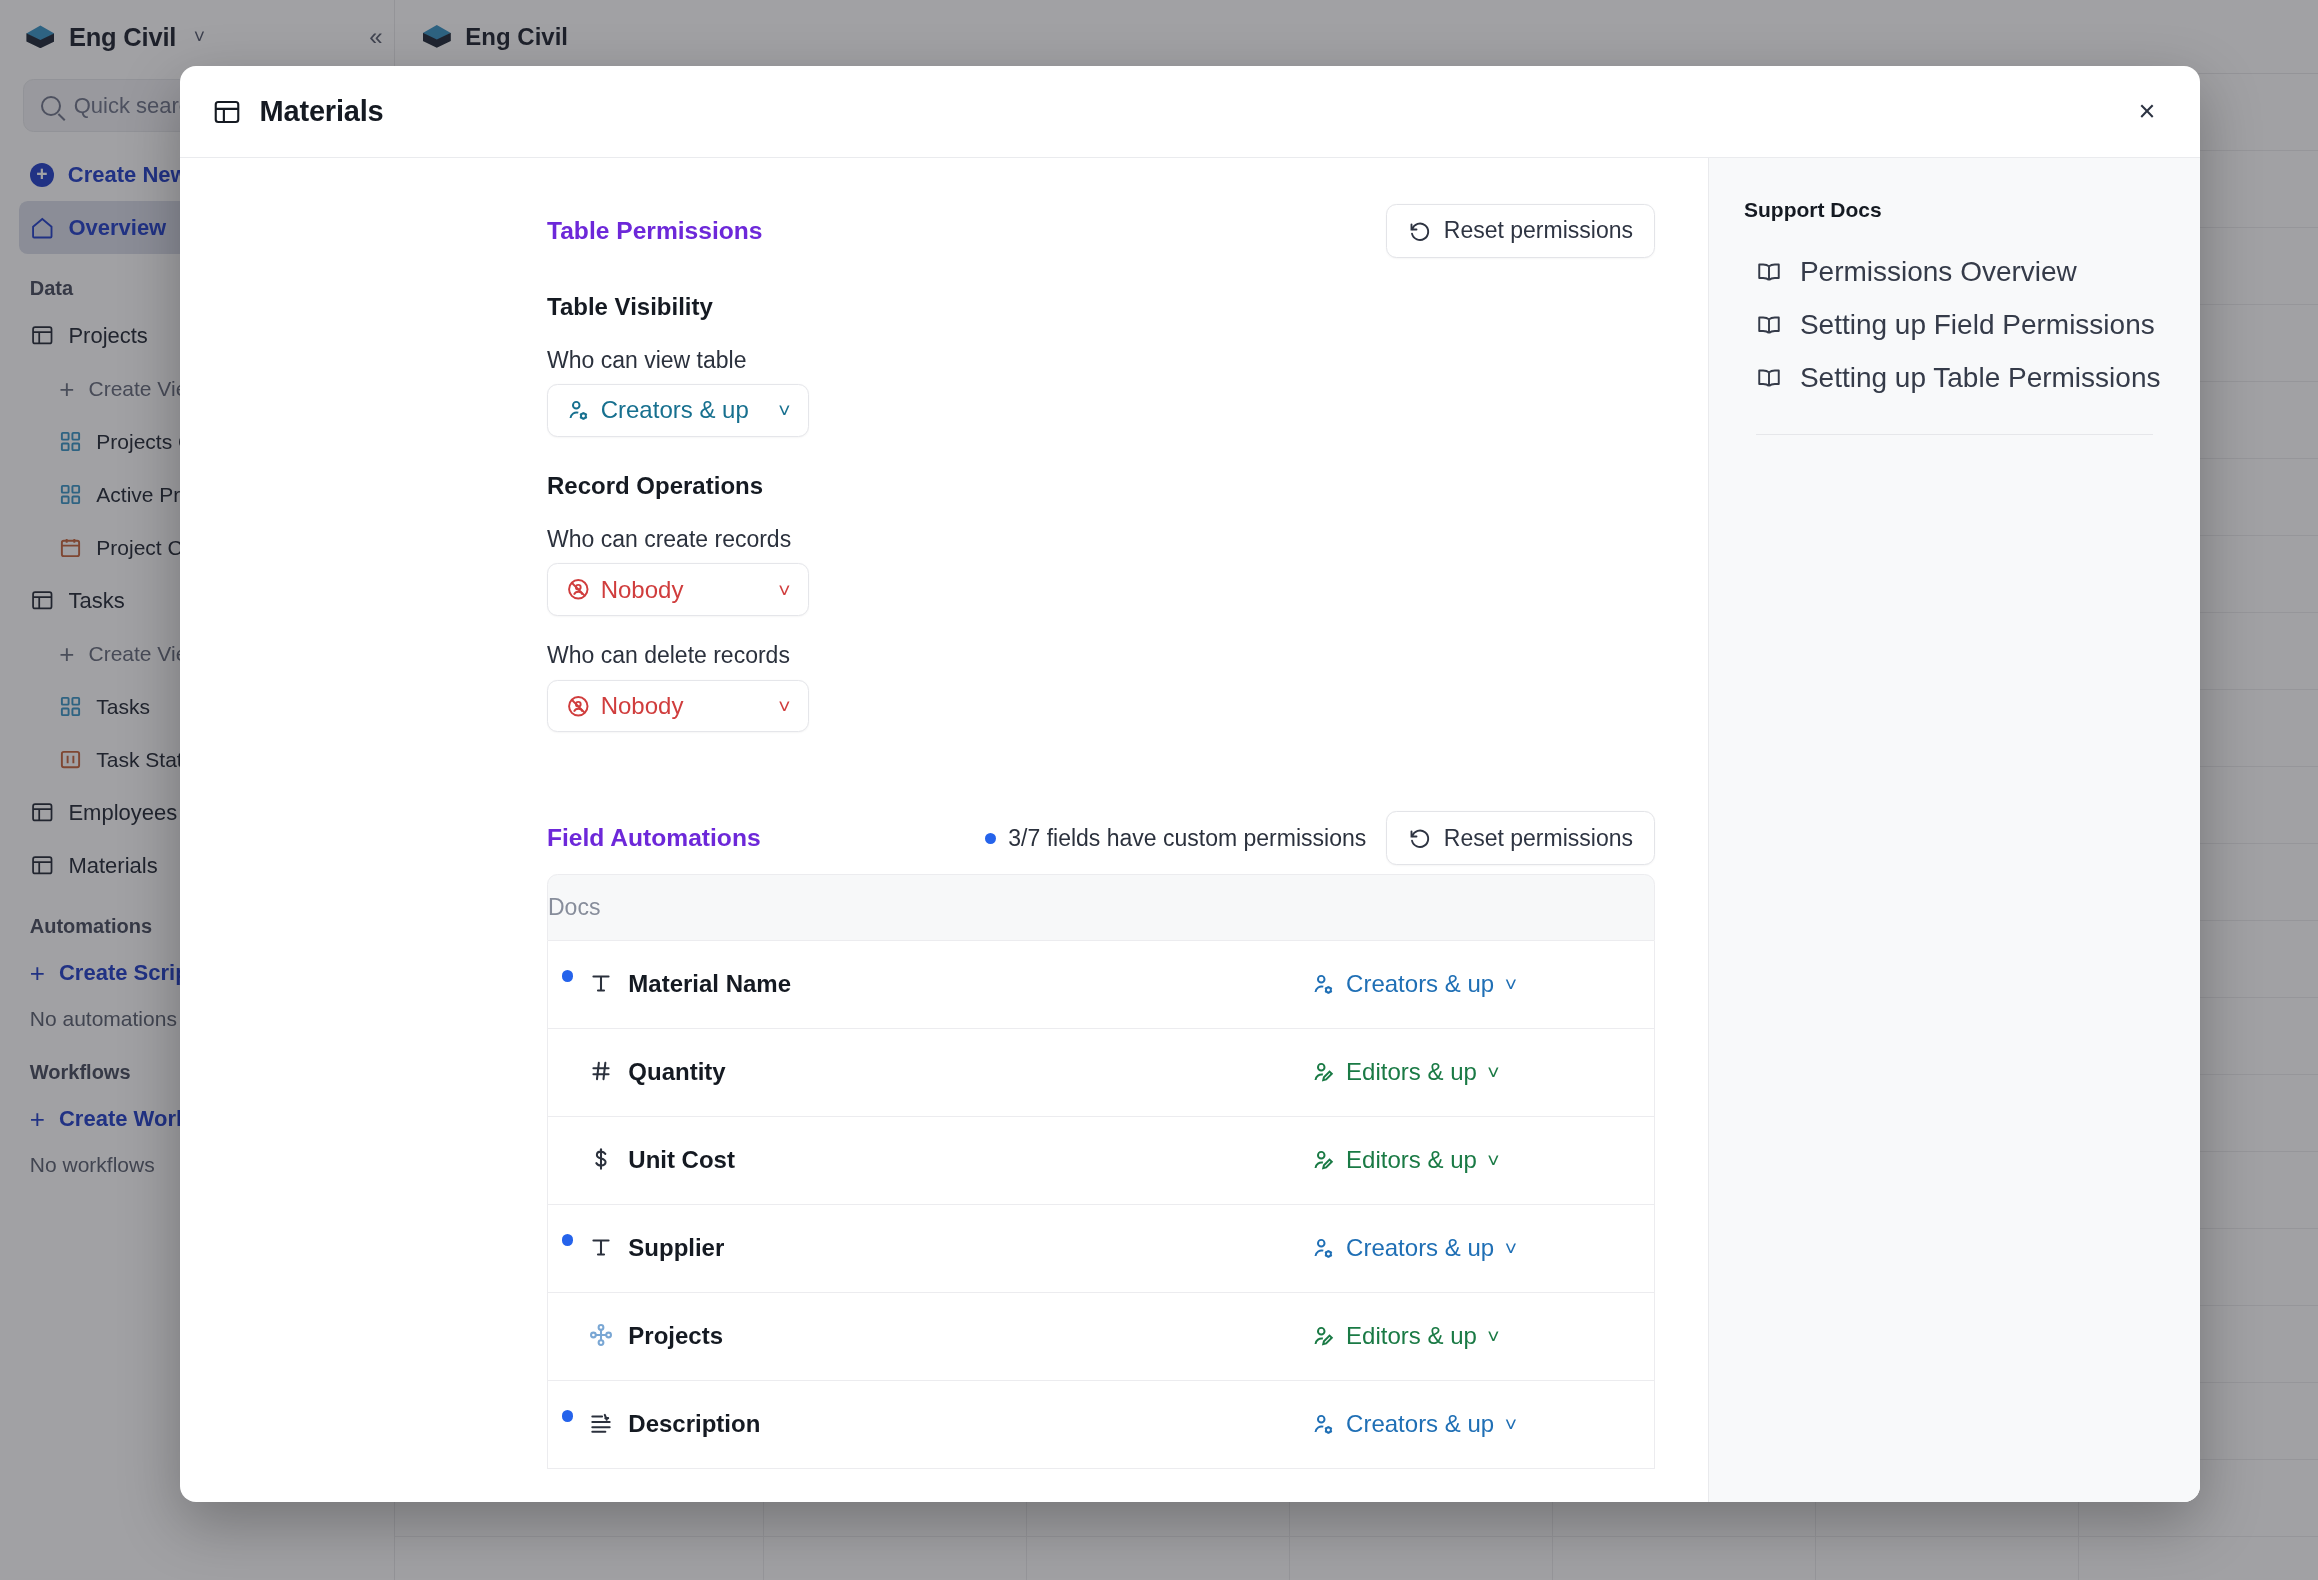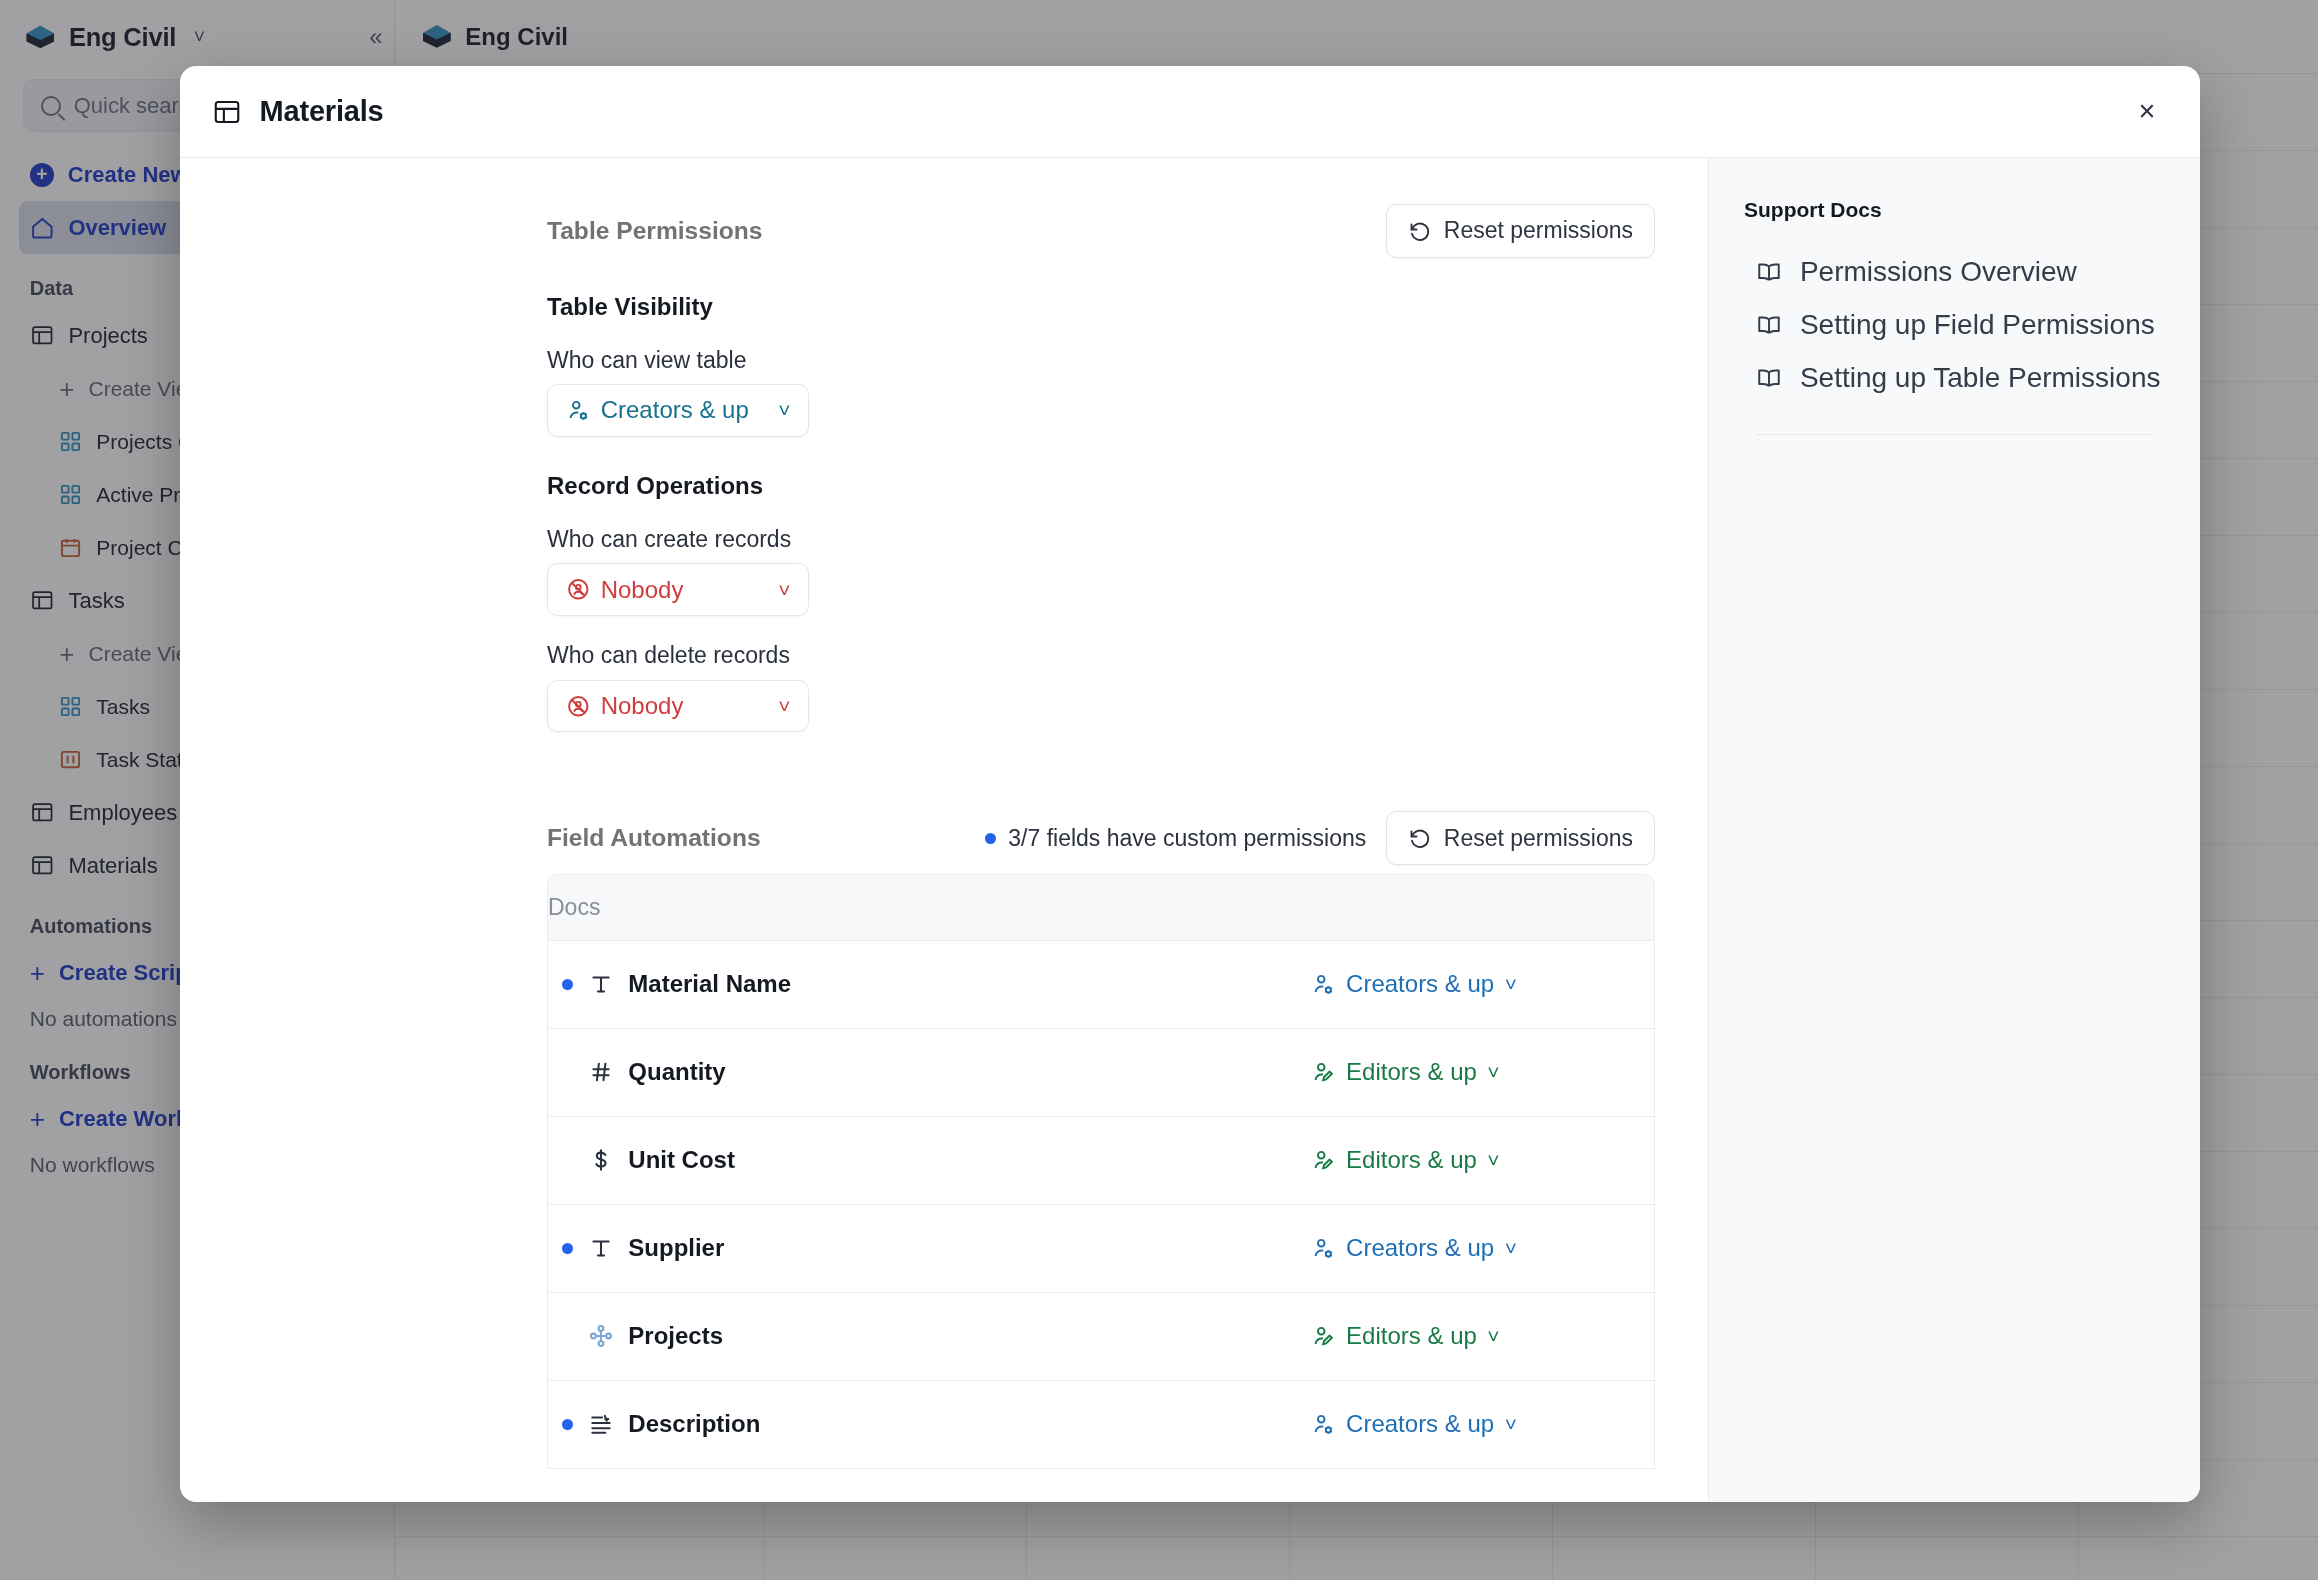--- a/index.html
+++ b/index.html
@@ -92,21 +92,21 @@
   .m-title { font-size: 29px; font-weight: 700; color:#151a22; letter-spacing:-0.2px;}
   .m-close { margin-left:auto; width:40px;height:40px; display:flex;align-items:center;justify-content:center;
      color:#2c3342; font-size:29px; font-weight:300; line-height:1; border-radius:7px; }
 
   .m-body { flex:1; display:flex; min-height:0; }
   .m-left { flex:1; padding: 46px 53px 0 367px; overflow:hidden; }
   .m-right { width: 492px; flex:0 0 492px; background:#f8f9fa; border-left:0.9px solid #e9eaed;
      padding: 40px 35px 0 35px; }
 
   .sec-head { display:flex; align-items:center; margin-bottom: 8.8px; }
-  .sec-title { font-size: 24.6px; font-weight: 700; color:#737373; }
+  .sec-title { font-size: 24.6px; font-weight: 700; color:#6d28d9; }
   .sec-right { margin-left:auto; display:flex; align-items:center; gap: 19.3px; }
 
   .btn-reset {
     display:inline-flex; align-items:center; gap:12.3px;
     border:0.9px solid #e3e4e8; background:#fff; border-radius: 10.5px;
     padding: 12.3px 21px; font-size: 23px; color:#2e3442; font-weight:400;
     box-shadow: 0 0.9px 1.8px rgba(0,0,0,0.04);
   }
 
   .sub-title { font-size: 24px; font-weight:700; color:#151a22; margin: 35px 0 0 0;}
@@ -129,21 +129,21 @@
     background:#f7f8f9; display:flex; align-items:center; height: 67px;
     border:0.9px solid #ececef; border-radius: 10.5px 10.5px 0 0;
     font-size: 23px; color:#878d9b;
   }
   .fhead .c1 { padding-left: 26px; flex:1; }
   .fhead .c2 { width: 343px; }
   .frow {
     display:flex; align-items:center; height: 88px;
     border-left:0.9px solid #ececef; border-right:0.9px solid #ececef; border-bottom:0.9px solid #ececef;
   }
-  .frow .c1 { flex:1; display:flex; align-items:center; gap: 14px; padding-left: 12.3px;}
+  .frow .c1 { flex:1; display:flex; gap: 14px; padding-left: 12.3px;}
   .frow .c2 { width: 343px; display:flex; align-items:center; gap: 10.5px; font-size: 24px; font-weight:500; }
   .f-dot-slot { width: 14px; flex:0 0 14px; display:flex; justify-content:center; }
   .f-name { font-size: 24px; font-weight:700; color:#151a22; }
   .perm-cv { font-size:21px; }
 
   .sd-title { font-size: 21px; font-weight:700; color:#151a22; margin-bottom: 23px; }
   .sd-link { display:flex; align-items:center; gap:17.6px; padding: 10.5px 0 10.5px 12.3px;
      font-size: 28px; color:#353b49; }
   .sd-divider { height:0.9px; background:#e6e7ea; margin: 30px 12.3px 0 12.3px; }
 

